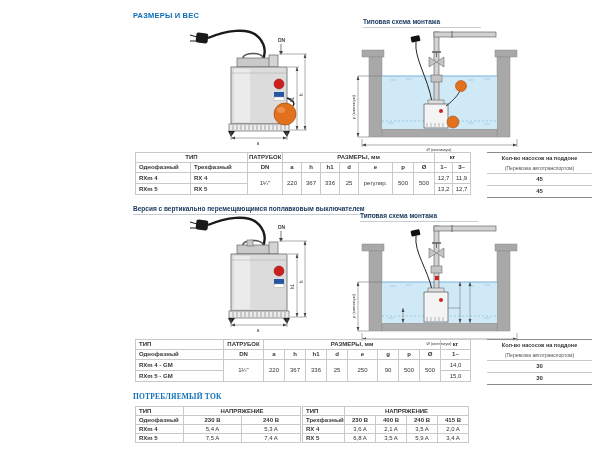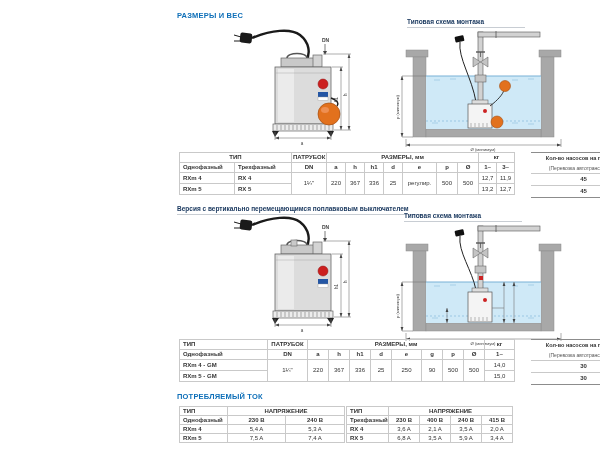--- a/index.html
+++ b/index.html
@@ -1,21 +1,21 @@
 <!DOCTYPE html>
 <html><head>
 <meta charset="utf-8">
 <style>
   html,body{margin:0;padding:0;}
   body{
     width:600px;height:449px;background:#ffffff;position:relative;overflow:hidden;
     font-family:"Liberation Sans", sans-serif;color:#333;
     -webkit-font-smoothing:antialiased;
   }
-  .abs{position:absolute;margin-left:44px;}
+  .abs{position:absolute;}
   .h-main{color:#0e6fb8;font-size:7.5px;font-weight:bold;letter-spacing:.2px;}
   .h-sub{color:#17365d;font-size:6.5px;font-weight:bold;}
   .rule{border-bottom:1px solid #c8cdd3;padding-bottom:2px;}
 
   table{border-collapse:collapse;table-layout:fixed;width:100%;font-size:6px;color:#333;}
   .tbl{border-top:1px solid #8c8c8c;border-bottom:1px solid #8c8c8c;}
   .tbl th,.tbl td{
     border:1px solid #c9c9c9;padding:0 1px;text-align:center;vertical-align:middle;
     line-height:7px;font-weight:normal;overflow:hidden;white-space:nowrap;
   }
@@ -472,21 +472,21 @@
     <tr class="pv">
           <td>30</td>
         </tr>
     <tr class="pv">
           <td>30</td>
         </tr>
   </tbody>
     </table>
 </div>
 
-<div class="abs h-main" style="left:133px;top:392px;">ПОТРЕБЛЯЕМЫЙ ТОК</div>
+<div class="abs h-main" style="left:133px;top:392px;font-family:Liberation Serif, serif;">ПОТРЕБЛЯЕМЫЙ ТОК</div>
 
 <div class="abs" style="left:135px;top:406px;width:165px;">
   <table class="ctbl">
     <colgroup>
         <col style="width:48px">
         <col style="width:58px">
         <col style="width:59px">
       </colgroup>
     <tbody>
         <tr>

